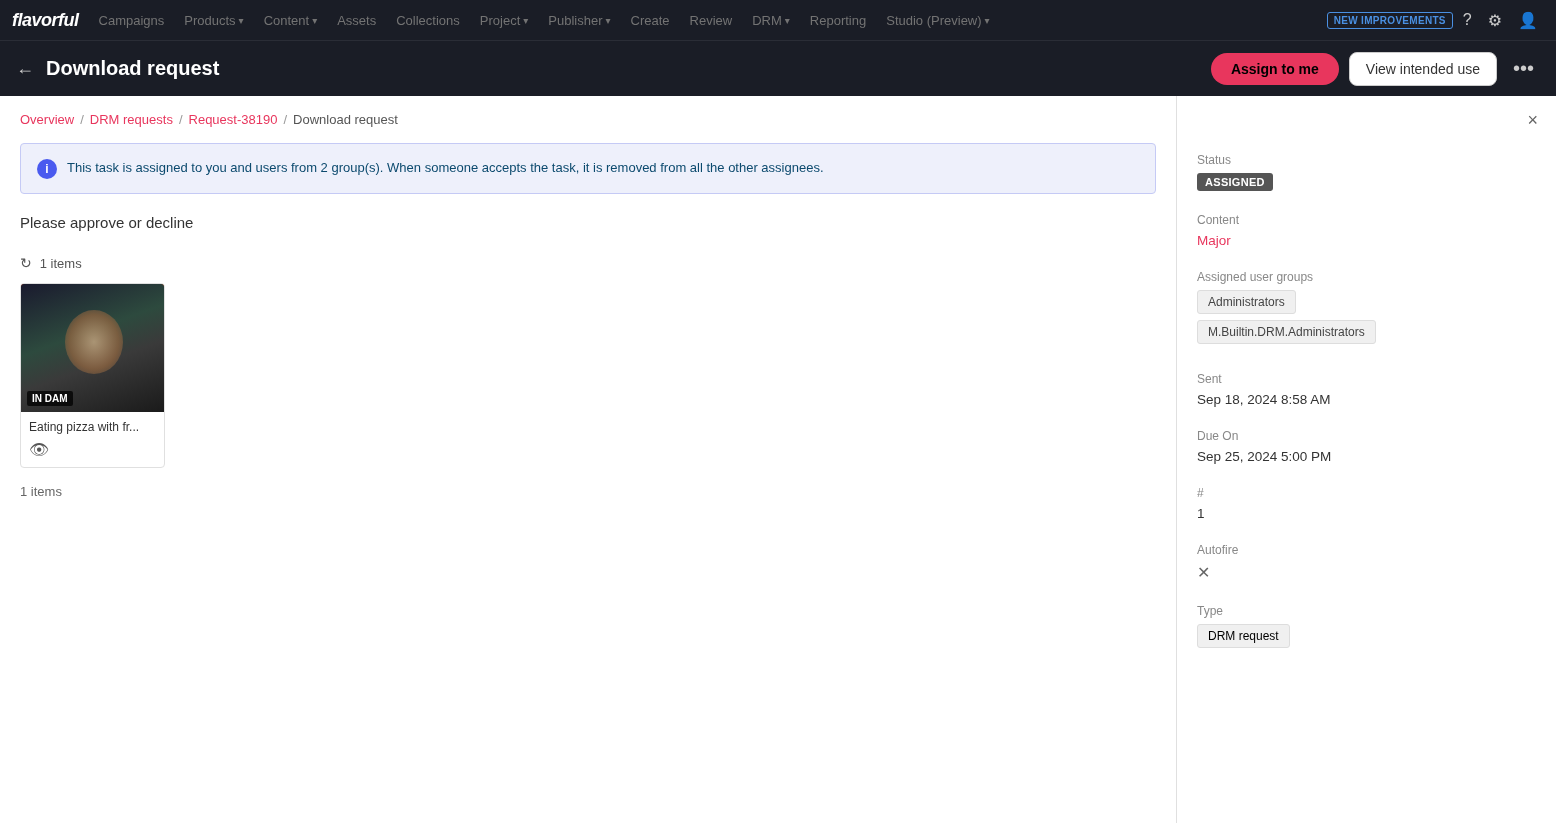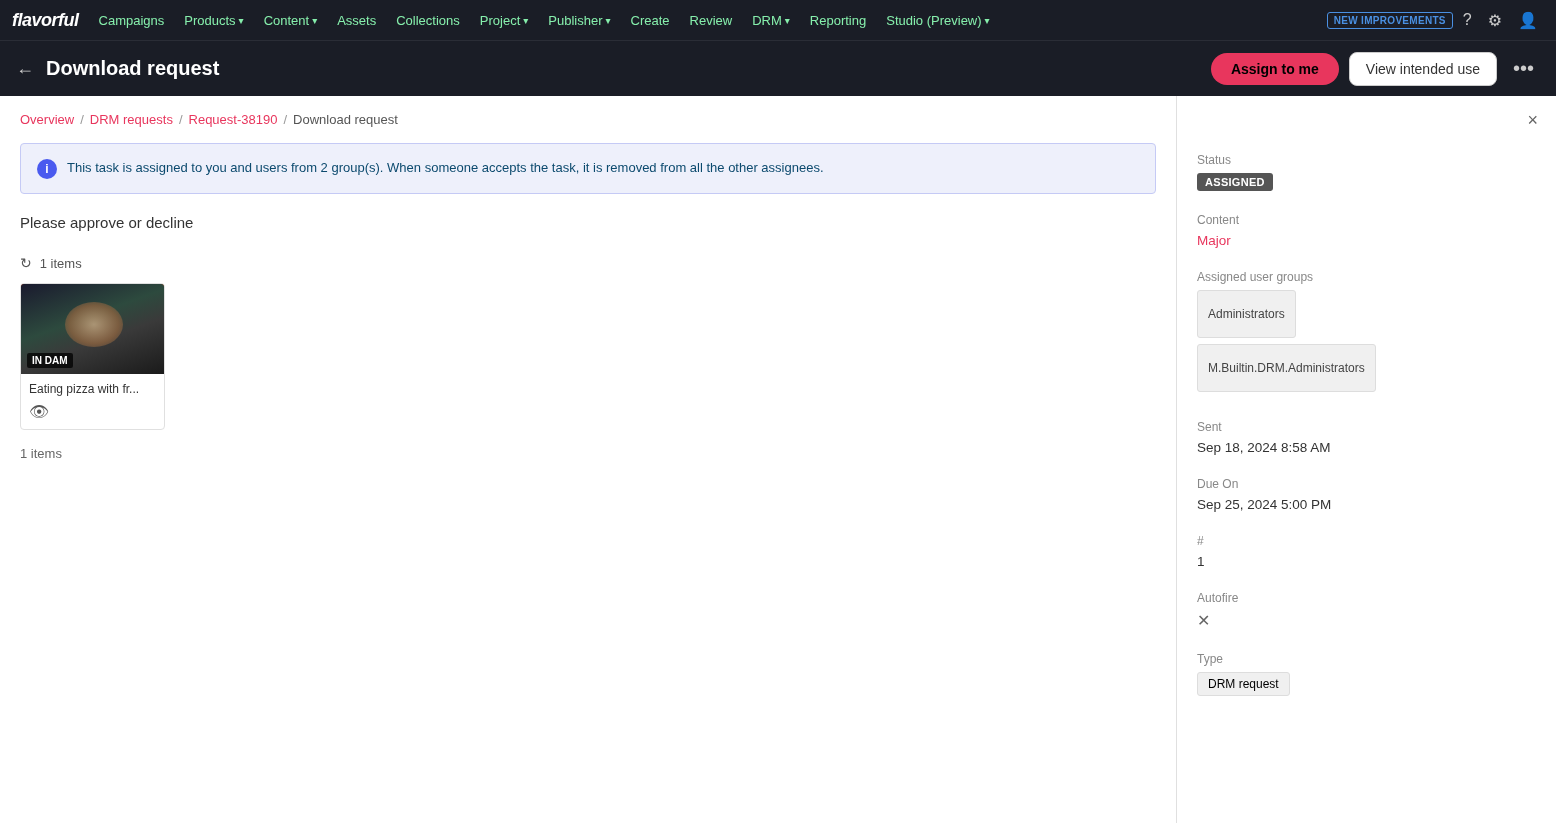--- a/index.html
+++ b/index.html
@@ -16,21 +16,21 @@
     }
     .logo {
       font-size: 18px;
       font-weight: 700;
       color: #fff;
       font-style: italic;
       margin-right: 8px;
       letter-spacing: -0.5px;
     }
     .nav-item {
-      color: #86efac;
+      color: #737373;
       font-size: 13px;
       padding: 4px 8px;
       cursor: pointer;
       white-space: nowrap;
       display: flex;
       align-items: center;
       gap: 3px;
       text-align: right;
     }
     .nav-item .chevron { font-size: 10px; }
@@ -186,21 +186,21 @@
     .asset-card {
       width: 145px;
       background: #fff;
       border: 1px solid #e0e0e0;
       border-radius: 4px;
       overflow: hidden;
       cursor: pointer;
     }
     .asset-thumb {
       width: 145px;
-      height: 90px;
+      height: 128px;
       background: #c2410c;
       position: relative;
       overflow: hidden;
     }
     
     .photo-sim {
       width: 100%;
       height: 100%;
       background: linear-gradient(160deg, #1a1a2e 0%, #2d4a3e 40%, #3a3a3a 60%, #1a1a1a 100%);
       position: relative;
@@ -319,21 +319,21 @@
       color: #e8365d;
       font-size: 13.5px;
       font-weight: 500;
     }
     .group-tag {
       display: inline-block;
       background: #f0f0f0;
       border: 1px solid #ddd;
       color: #444;
       font-size: 12px;
-      padding: 16px 10px;
+      padding: 4px 10px;
       border-radius: 3px;
       margin-bottom: 6px;
       margin-right: 4px;
     }
     .autofire-x {
       color: #666;
       font-size: 16px;
     }
     .type-tag {
       display: inline-block;

